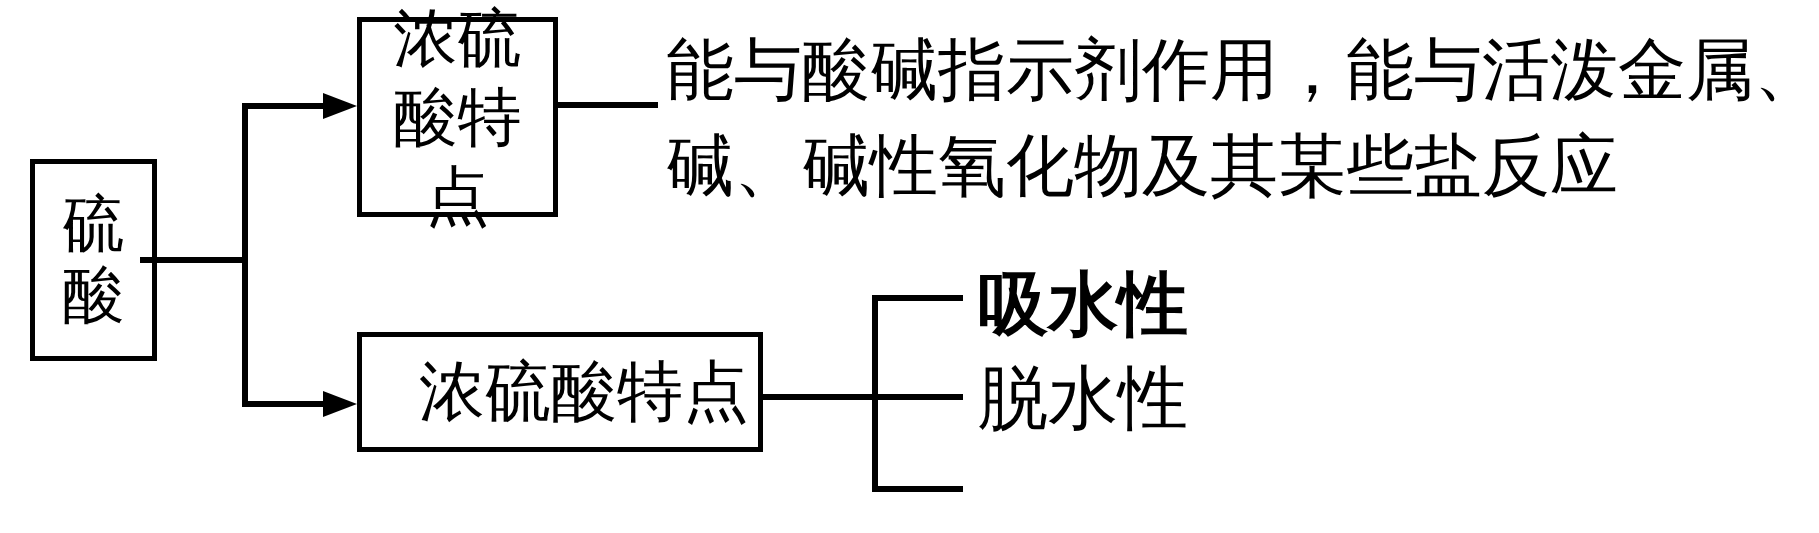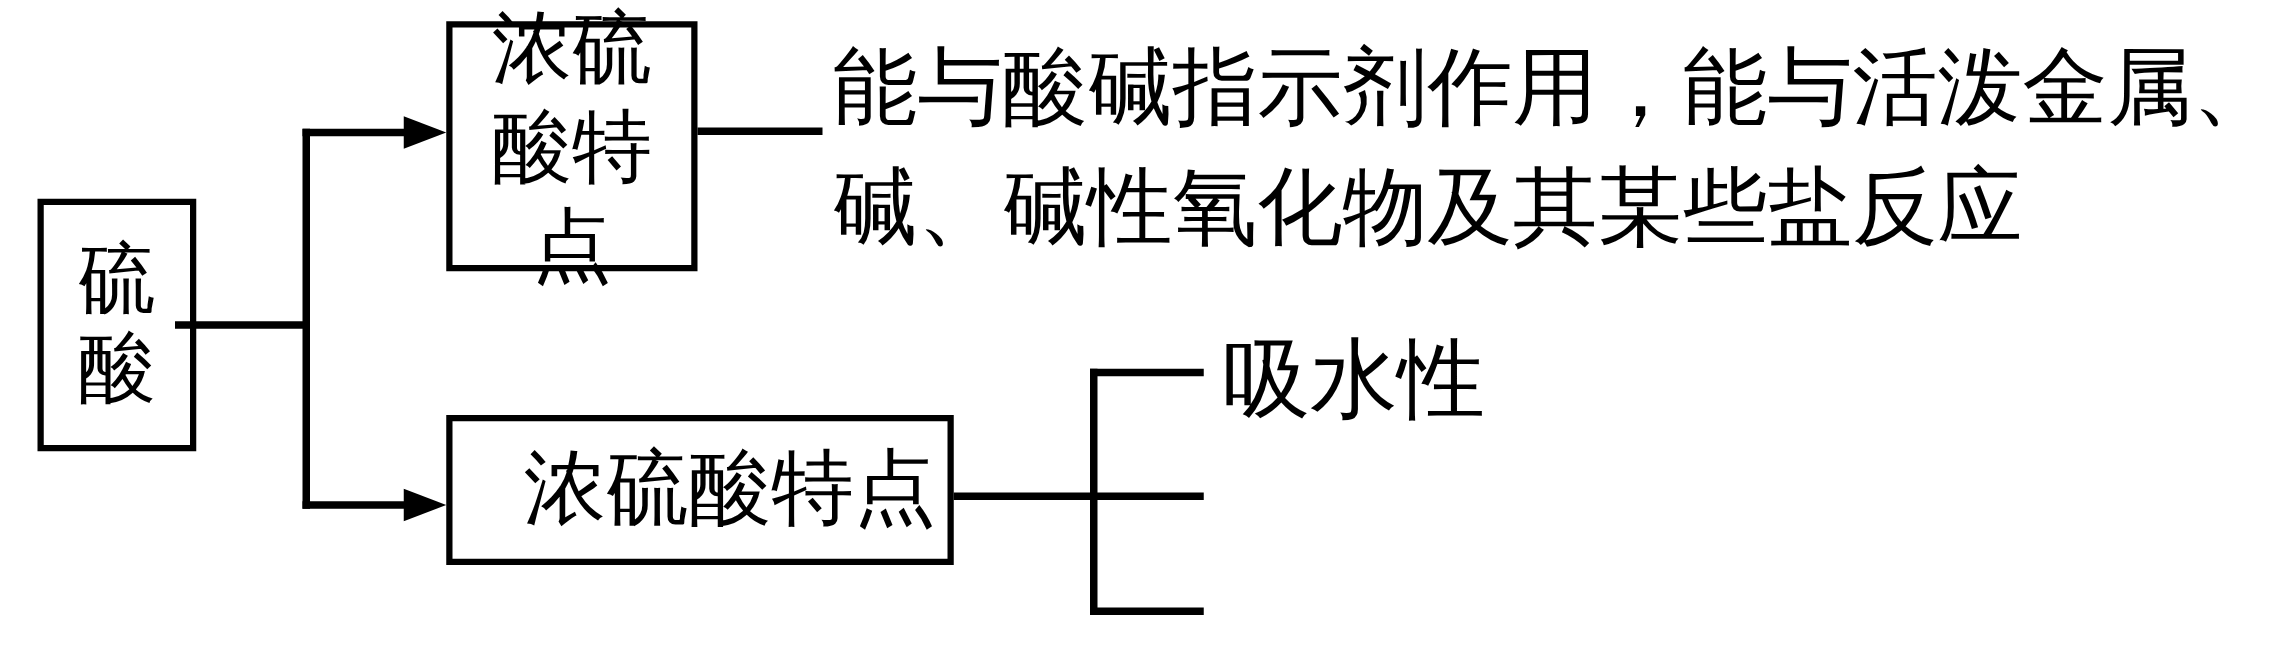--- a/index.html
+++ b/index.html
@@ -64,21 +64,21 @@
     line-height: 96px;
     white-space: nowrap;
   }
   .leaf-label {
     position: absolute;
     left: 978px;
     font-size: 70px;
     line-height: 70px;
     white-space: nowrap;
   }
-  .leaf-1 { top: 270px; }
+  .leaf-1 { top: 270px; font-weight: bold; }
   .leaf-2 { top: 364px; }
   .leaf-3 { top: 456px; }
 </style>
 </head>
 <body>
 
 <div class="canvas">
 
   <div class="node node-root">
     <span>硫酸</span>
@@ -110,14 +110,15 @@
   </div>
 
   <div class="line" style="left:763px; top:394px; width:112px; height:6px;"></div>
 
   <div class="line" style="left:872px; top:295px; width:6px; height:197px;"></div>
   <div class="line" style="left:872px; top:295px; width:91px; height:6px;"></div>
   <div class="line" style="left:872px; top:394px; width:91px; height:6px;"></div>
   <div class="line" style="left:872px; top:486px; width:91px; height:6px;"></div>
 
   <div class="leaf-label leaf-1">吸水性</div>
+  <div class="leaf-label leaf-2">脱水性</div>
 
 </div>
 
 </body></html>

